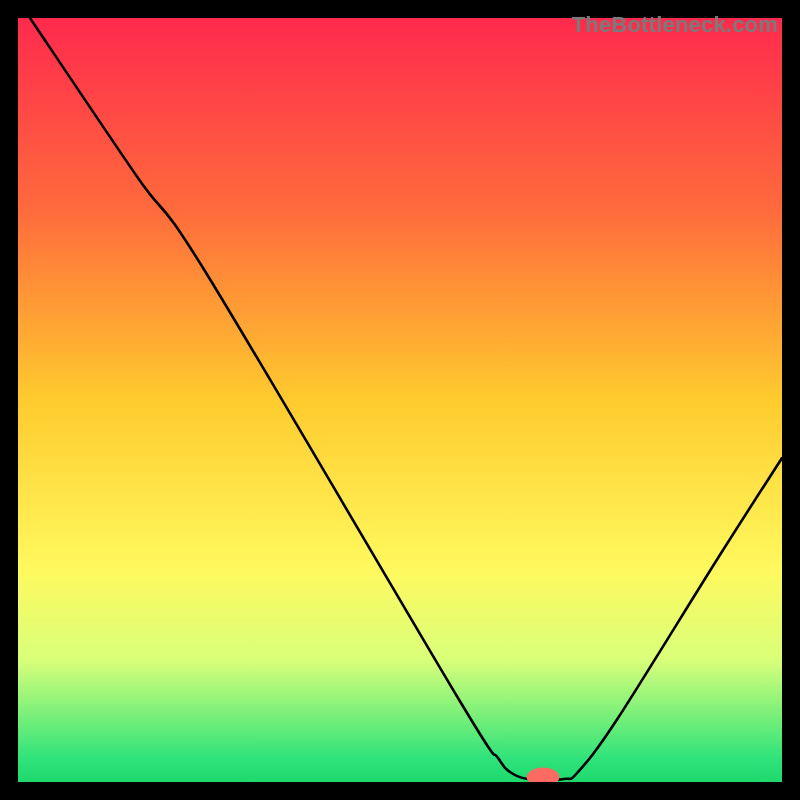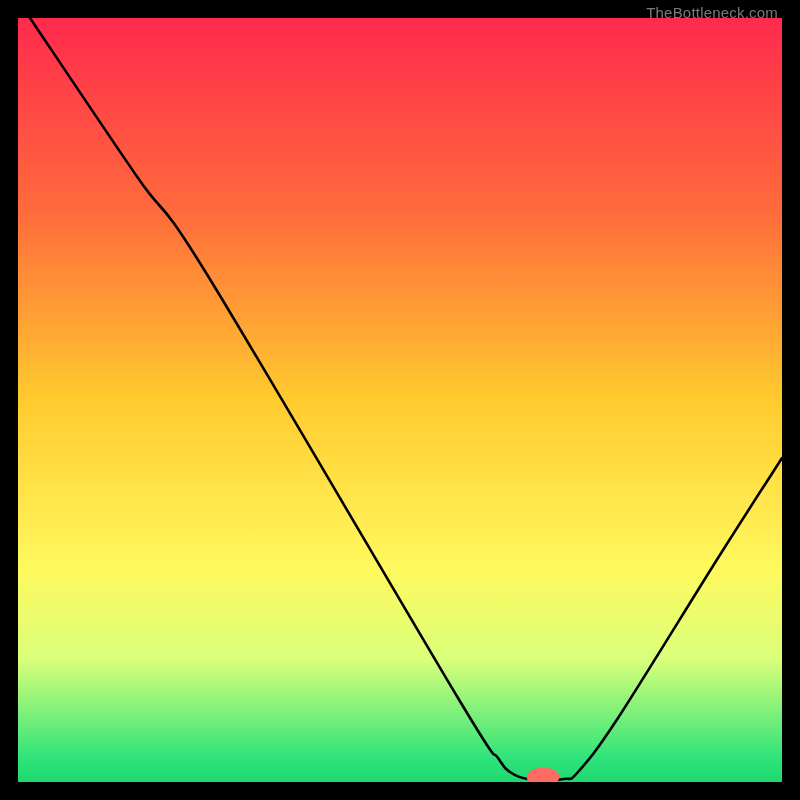--- a/index.html
+++ b/index.html
@@ -13,25 +13,25 @@
   .frame {
     position: absolute;
     left: 18px;
     top: 18px;
     width: 764px;
     height: 764px;
     background: #ffffff;
   }
   .attribution {
     position: absolute;
-    top: 4px;
+    top: 12px;
     right: 22px;
     font-family: Arial, Helvetica, sans-serif;
-    font-size: 15px;
-    font-weight: 400;
+    font-size: 22px;
+    font-weight: 700;
     color: #7a7a7a;
     letter-spacing: 0.2px;
   }
   svg {
     display: block;
     width: 764px;
     height: 764px;
   }
 </style>
 </head>

